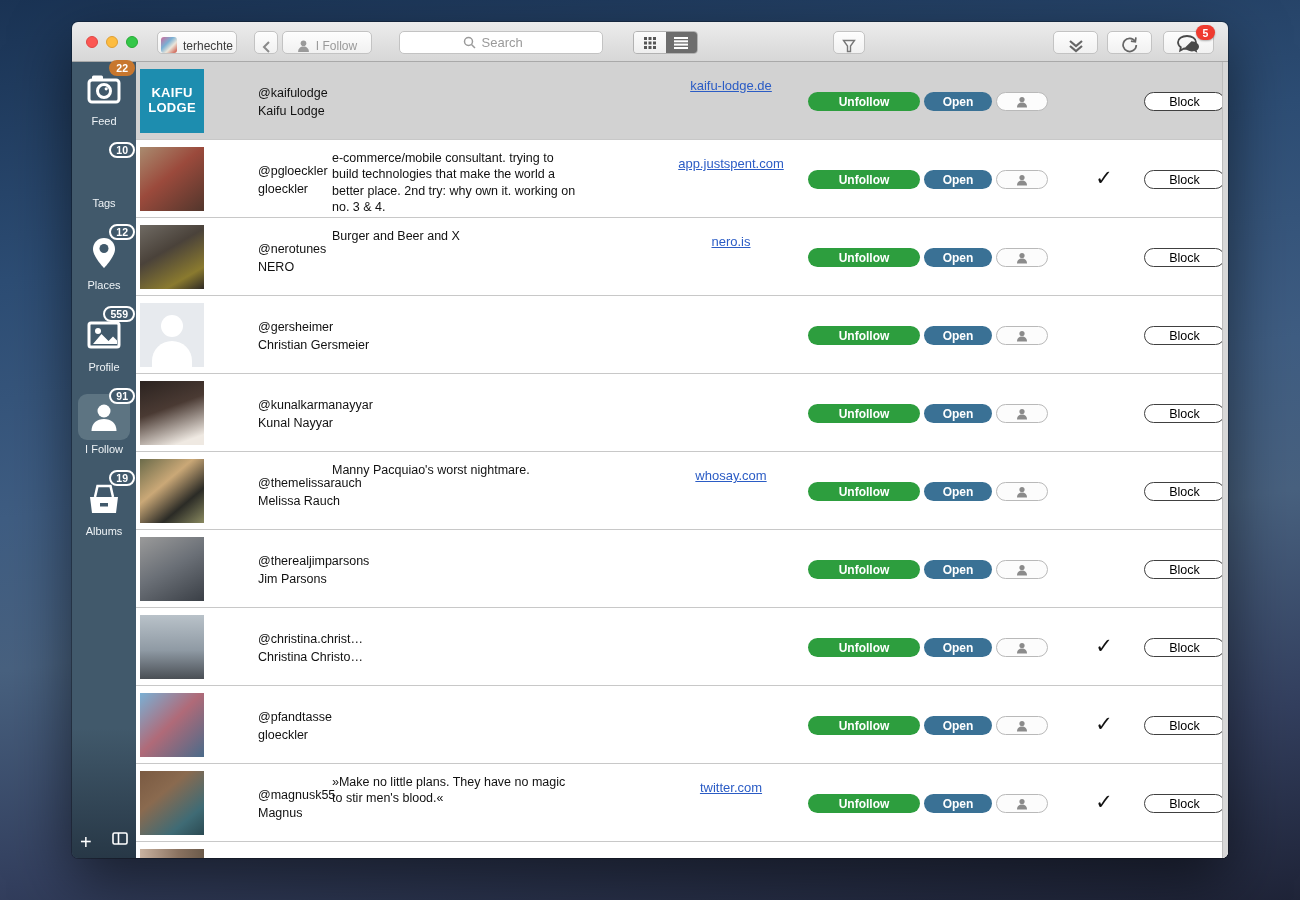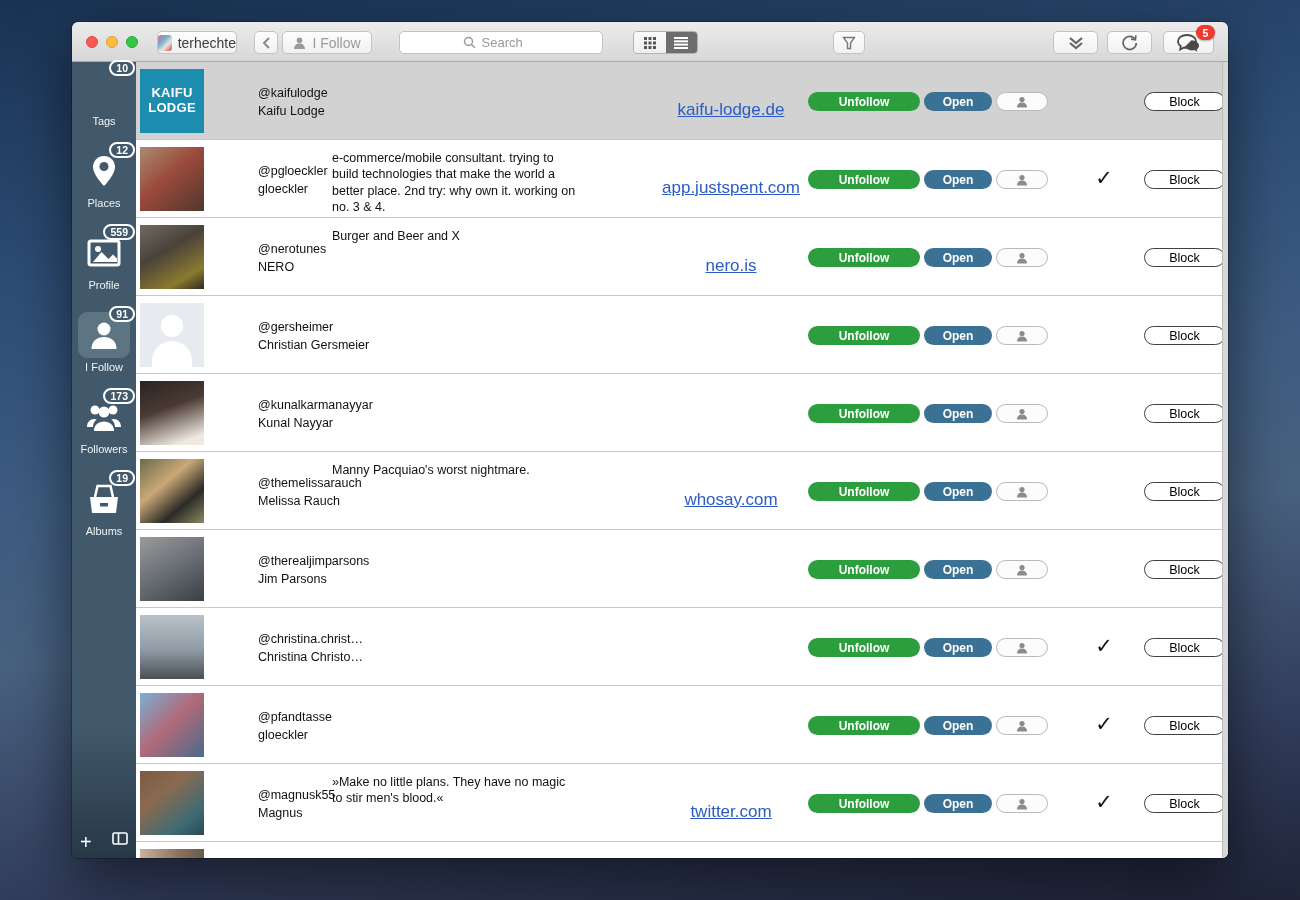--- a/index.html
+++ b/index.html
@@ -13,22 +13,22 @@
 
   
   .titlebar{position:absolute;left:0;top:0;right:0;height:40px;
     background:linear-gradient(#ececec,#d7d7d7);border-bottom:1px solid #a9a9a9;}
   .lights{position:absolute;left:14px;top:14px;display:flex;gap:8px;}
   .light{width:12px;height:12px;border-radius:50%;}
   .light.red{background:#fc5753;border:1px solid #df4744;}
   .light.yellow{background:#fdbc40;border:1px solid #de9f34;}
   .light.green{background:#33c748;border:1px solid #27aa35;}
   .tbtn{position:absolute;top:9px;height:23px;border:1px solid #c3c3c3;border-radius:5px;
-    background:linear-gradient(#fdfdfd,#f1f1f1);display:flex;align-items:center;justify-content:center;
-    font-size:14px;color:#3c3c3c;box-shadow:0 1px 0 rgba(255,255,255,.6) inset;}
+    background:linear-gradient(#fdfdfd,#f1f1f1);display:flex;align-items:flex-end;justify-content:center;
+    font-size:12px;color:#3c3c3c;box-shadow:0 1px 0 rgba(255,255,255,.6) inset;}
   .tbtn .mini-avatar{width:16px;height:16px;border-radius:3px;margin-right:6px;
     background:linear-gradient(135deg,#d06a9a 0%,#7ab0d4 38%,#ece6da 64%,#c94a3a 100%);}
   .btn-user{left:85px;width:80px;}
   .btn-back{left:182px;width:24px;}
   .btn-follow{left:210px;width:90px;color:#9a9a9a;}
   .btn-follow svg{margin-right:6px;}
   .searchbox{position:absolute;left:327px;top:9px;width:204px;height:23px;border:1px solid #c3c3c3;
     border-radius:5px;background:#fff;display:flex;align-items:center;justify-content:center;}
   .searchbox input{border:none;outline:none;width:60px;font-size:13px;color:#444;
     font-family:"Liberation Sans",sans-serif;background:transparent;}
@@ -82,21 +82,21 @@
   .av4{background:linear-gradient(160deg,#2b2320 0%,#4a3a33 42%,#efe9e2 88%);}
   .av5{background:linear-gradient(140deg,#6b6b4a 0%,#caa877 38%,#2b2b26 70%,#8a8a60 100%);}
   .av6{background:linear-gradient(150deg,#9a9a9a 0%,#6b7077 48%,#3a3f46 100%);}
   .av7{background:linear-gradient(180deg,#b9c2c9 0%,#8f9aa4 55%,#4a4f55 100%);}
   .av8{background:linear-gradient(135deg,#7ab0d4 0%,#b06a78 48%,#4a6b8a 100%);}
   .av9{background:linear-gradient(140deg,#7a5a42 0%,#8a6a4f 35%,#3f6b75 75%,#2b4a52 100%);}
   .av10{background:linear-gradient(90deg,#c9b2a0,#8a7260 60%,#6b5a4a);}
   .idcol{position:absolute;left:78px;top:24px;width:115px;font-size:12.5px;color:#111;line-height:1.25;margin-left:44px;}
   .idcol .fname{margin-top:2px;}
   .bio{position:absolute;left:196px;top:10px;width:246px;font-size:12.5px;color:#111;line-height:1.3;}
-  .link{position:absolute;left:455px;top:38px;width:280px;text-align:center;font-size:17px;
+  .link{position:absolute;left:455px;top:16px;width:280px;text-align:center;font-size:13px;
     color:#2b5cc5;text-decoration:underline;}
   .btn{position:absolute;top:30px;height:19px;border-radius:10px;display:flex;align-items:center;
     justify-content:center;font-size:12px;cursor:default;}
   .btn.unfollow{left:672px;width:112px;background:#2d9e3e;color:#fff;font-weight:bold;}
   .btn.open{left:788px;width:68px;background:#3a7195;color:#fff;font-weight:bold;}
   .btn.personbtn{left:860px;width:52px;background:#fcfcfc;border:1px solid #b9b9b9;}
   .btn.block{left:1008px;width:81px;background:#fff;border:1px solid #404040;color:#000;font-size:12.5px;}
   .check{position:absolute;left:948px;top:26px;width:40px;text-align:center;font-size:21px;
     font-weight:600;color:#111;}
 </style>
@@ -190,20 +190,32 @@
       <svg width="24" height="18" viewBox="0 0 24 18">
           <path d="M10 1 C4.8 1 1 3.8 1 7.3 c0 2 1.1 3.7 2.8 4.9 L3.2 15.6 l3.9-2.1 c.9.2 1.9.3 2.9.3 5.2 0 9-2.8 9-6.5 S15.2 1 10 1z" fill="none" stroke="#4a4a4a" stroke-width="1.8"></path>
           <path d="M14.5 6.2 c4.2.3 7.5 2.4 7.5 5.2 0 1.6-.9 3-2.3 3.9 l.6 2.5 -3.1-1.7 c-.7.2-1.5.3-2.3.3 -3.2 0-6-1.6-6.8-3.8" fill="#4a4a4a"></path>
         </svg>
     </div>
     <div class="chatbadge">5</div>
   </div>
 
   <div class="sidebar">
 
+    <div class="side-item">
+      <div class="iconbox">
+        <svg width="34" height="30" viewBox="0 0 34 30">
+            <rect x="2" y="6" width="30" height="22" rx="3" fill="none" stroke="#fff" stroke-width="3"></rect>
+            <rect x="5" y="1.5" width="11" height="5" rx="1.5" fill="#fff"></rect>
+            <circle cx="17" cy="17" r="6.5" fill="none" stroke="#fff" stroke-width="3"></circle>
+            <circle cx="19.2" cy="14.8" r="1.6" fill="#fff"></circle>
+          </svg>
+        <span class="badge filled">22</span>
+      </div>
+      <div class="side-label">Feed</div>
+    </div>
 
 
     <div class="side-item">
       <div class="iconbox">
         <div class="hash-glyph"></div>
         <span class="badge">10</span>
       </div>
       <div class="side-label">Tags</div>
     </div>
 
@@ -234,34 +246,20 @@
       <div class="iconbox">
         <svg width="30" height="30" viewBox="0 0 30 30">
             <circle cx="15" cy="9" r="6.5" fill="#fff"></circle>
             <path d="M2.5 29 c0-8 5.5-12 12.5-12 s12.5 4 12.5 12 z" fill="#fff"></path>
           </svg>
         <span class="badge">91</span>
       </div>
       <div class="side-label">I Follow</div>
     </div>
 
-    <div class="side-item">
-      <div class="iconbox">
-        <svg width="36" height="30" viewBox="0 0 36 30">
-            <circle cx="9" cy="8" r="4.5" fill="#fff"></circle>
-            <circle cx="27" cy="8" r="4.5" fill="#fff"></circle>
-            <circle cx="18" cy="10" r="5.5" fill="#fff"></circle>
-            <path d="M1 25 c0-5 3-8 7.5-8 l2.2.4 c-2.6 2-3.7 4.6-3.7 7.6 z" fill="#fff"></path>
-            <path d="M35 25 c0-5-3-8-7.5-8 l-2.2.4 c2.6 2 3.7 4.6 3.7 7.6 z" fill="#fff"></path>
-            <path d="M8 29 c0-6 4.5-9.5 10-9.5 s10 3.5 10 9.5 z" fill="#fff"></path>
-          </svg>
-        <span class="badge">173</span>
-      </div>
-      <div class="side-label">Followers</div>
-    </div>
 
 
     <div class="side-item">
       <div class="iconbox">
         <svg width="34" height="30" viewBox="0 0 34 30">
             <path d="M8 13 L10.5 2 H23.5 L26 13" fill="none" stroke="#fff" stroke-width="2.5"></path>
             <path d="M3 13 H31 L29 29 H5 Z" fill="#fff"></path>
             <rect x="13" y="19" width="8" height="3.5" fill="#41596b"></rect>
           </svg>
         <span class="badge">19</span>

